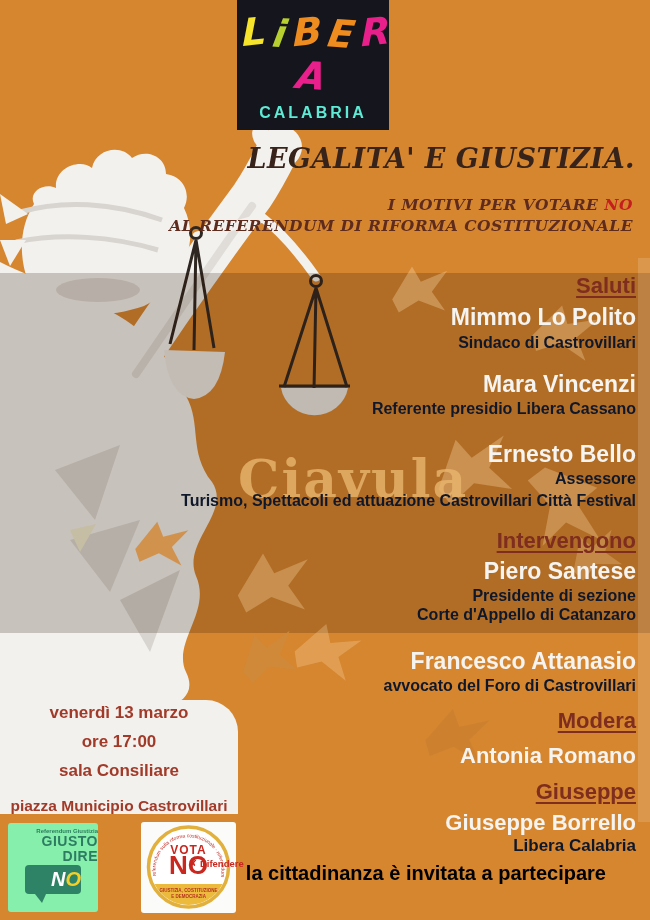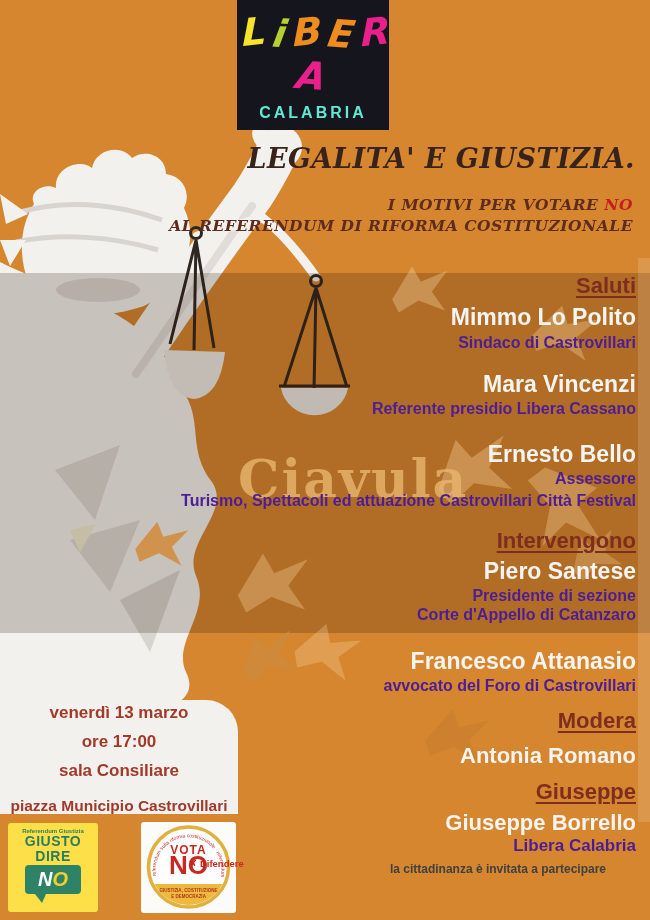--- a/index.html
+++ b/index.html
@@ -39,36 +39,36 @@
   .h-sub1 .no{color:#c41e1e;}
   .h-sub2{position:absolute;right:2px;top:216px;font-size:15.5px;color:#5e2b1d;
         white-space:nowrap;letter-spacing:0.5px;}
 
   
   .program{position:absolute;left:0;right:14px;top:0;bottom:0;z-index:5;}
   .pl{position:absolute;right:0;white-space:nowrap;}
   .head-red{font-size:22px;font-weight:bold;color:#7e2d1e;
         text-decoration:underline;text-decoration-thickness:2px;text-underline-offset:3px;}
   .name{font-size:23px;font-weight:bold;color:#f6f4f1;}
-  .role{font-size:16px;font-weight:bold;color:#4c1d95;}
+  .role{font-size:16px;font-weight:bold;color:#0f172a;}
   .role .und{text-decoration-color:#eac389;
         text-decoration-thickness:1.5px;text-underline-offset:3px;}
-  .invite{font-size:12px;font-weight:bold;color:#404040;}
+  .invite{font-size:20px;font-weight:bold;color:#000000;}
 
   
   .event-box{position:absolute;left:0;top:700px;width:238px;height:114px;
         background:#f3f1ed;border-radius:0 32px 0 0;z-index:5;text-align:center;
         color:#a23a29;font-weight:bold;}
   .ev1{margin-top:3px;font-size:17px;}
   .ev{font-size:17px;margin-top:9px;}
   .ev4{font-size:15.5px;margin-top:16px;}
 
   
-  .badge1{position:absolute;left:8px;top:823px;width:90px;height:89px;background:#fde047;
-        border-radius:3px;z-index:5;text-align:center;}
+  .badge1{position:absolute;left:8px;top:823px;width:90px;height:89px;background:#86efac;
+        border-radius:3px;z-index:5;text-align:right;}
   .b1-top{margin-top:5px;font-size:6px;color:#2d7c5f;font-weight:bold;}
   .b1-w{font-size:14px;font-weight:bold;color:#2d7c62;line-height:1.05;letter-spacing:0.5px;}
   .b1-bubble{position:relative;margin:2px auto 0;width:56px;height:29px;background:#2e8266;
         border-radius:4px;font-style:italic;font-weight:bold;font-size:20px;line-height:29px;}
   .b1-bubble .n{color:#ffffff;}
   .b1-bubble .o{color:#f2d02c;}
   .b1-tail{position:absolute;left:10px;top:29px;width:0;height:0;
         border-left:7px solid transparent;border-right:4px solid transparent;
         border-top:9px solid #2e8266;}
   .badge2{position:absolute;left:141px;top:822px;width:95px;height:91px;background:#fbfbfa;

